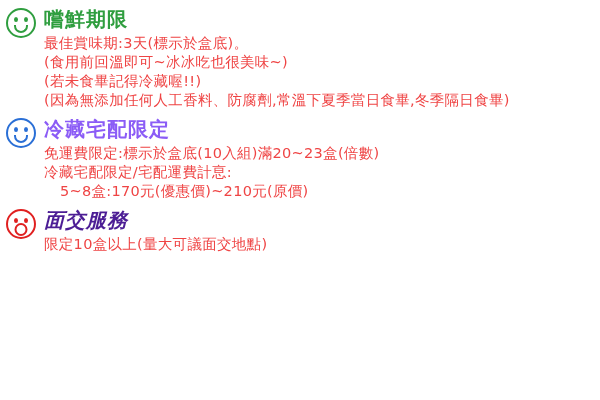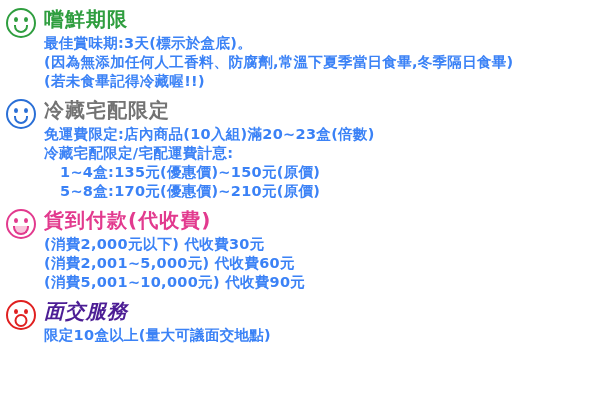--- a/index.html
+++ b/index.html
@@ -108,24 +108,24 @@
     letter-spacing: 0.3px;
   }
   .body-lines div {
     white-space: pre;
   }
   .indent {
     padding-left: 16px;
   }
 
   .c-green { color: #2f9e3f; }
-  .c-blue  { color: #737373; }
+  .c-blue  { color: #8b5cf6; }
   .c-pink  { color: #e23a8e; }
   .c-red   { color: #4c1d95; font-style: italic; }
-  .c-text  { color: #3b82f6; font-weight: bold; }
+  .c-text  { color: #ef4444; }
 
   .sec1 { margin-top: 0px; }
   .sec2 { margin-top: 6px; }
   .sec3 { margin-top: 6px; }
   .sec4 { margin-top: 6px; }
 </style>
 </head>
 <body>
 
 <div class="page">
@@ -134,58 +134,43 @@
     <div class="face green">
       <span class="eyes">
           <i></i>
           <i></i>
         </span>
       <span class="mouth"></span>
     </div>
     <h2 class="heading c-green">嚐鮮期限</h2>
     <div class="body-lines c-text">
       <div>最佳賞味期:3天(標示於盒底)。</div>
+      <div>(食用前回溫即可~冰冰吃也很美味~)</div>
+      <div>(若未食畢記得冷藏喔!!)</div>
       <div>(因為無添加任何人工香料、防腐劑,常溫下夏季當日食畢,冬季隔日食畢)</div>
-      <div>(若未食畢記得冷藏喔!!)</div>
     </div>
   </div>
 
   <div class="section sec2">
     <div class="face blue">
       <span class="eyes">
           <i></i>
           <i></i>
         </span>
       <span class="mouth"></span>
     </div>
     <h2 class="heading c-blue">冷藏宅配限定</h2>
     <div class="body-lines c-text">
-      <div>免運費限定:店內商品(10入組)滿20~23盒(倍數)</div>
+      <div>免運費限定:標示於盒底(10入組)滿20~23盒(倍數)</div>
       <div></div>
       <div>冷藏宅配限定/宅配運費計恴:</div>
-      <div class="indent">1~4盒:135元(優惠價)~150元(原價)</div>
       <div class="indent">5~8盒:170元(優惠價)~210元(原價)</div>
     </div>
   </div>
 
-  <div class="section sec3">
-    <div class="face pink">
-      <span class="eyes">
-          <i></i>
-          <i></i>
-        </span>
-      <span class="mouth"></span>
-    </div>
-    <h2 class="heading c-pink">貨到付款(代收費)</h2>
-    <div class="body-lines c-text">
-      <div>(消費2,000元以下) 代收費30元</div>
-      <div>(消費2,001~5,000元) 代收費60元</div>
-      <div>(消費5,001~10,000元) 代收費90元</div>
-    </div>
-  </div>
 
   <div class="section sec4">
     <div class="face red">
       <span class="eyes">
           <i></i>
           <i></i>
         </span>
       <span class="mouth"></span>
     </div>
     <h2 class="heading c-red">面交服務</h2>

